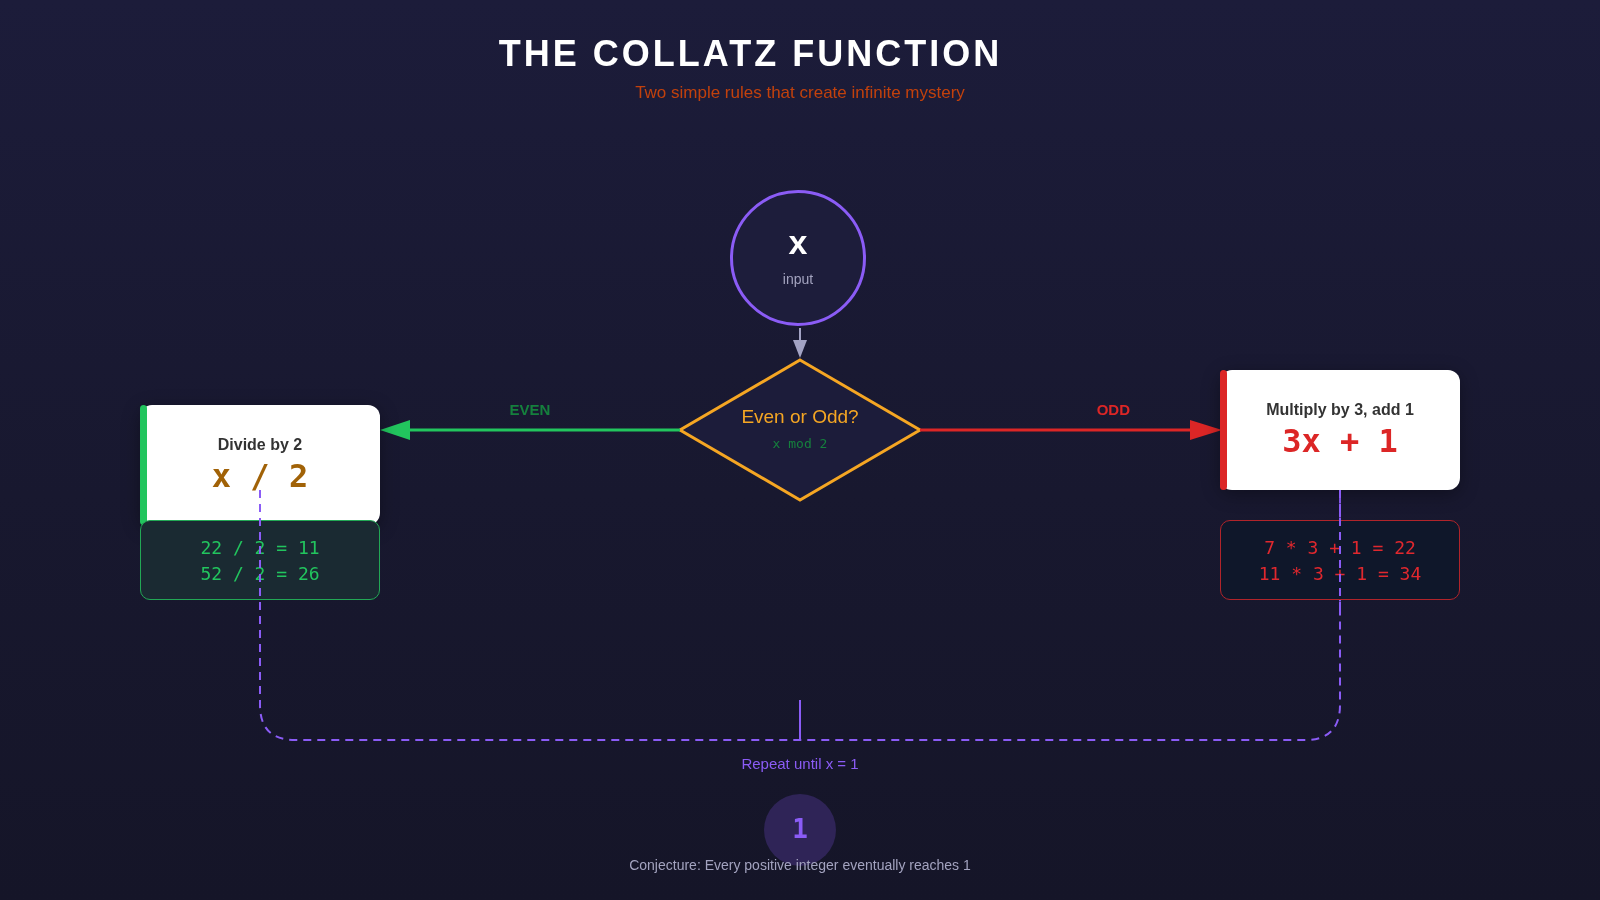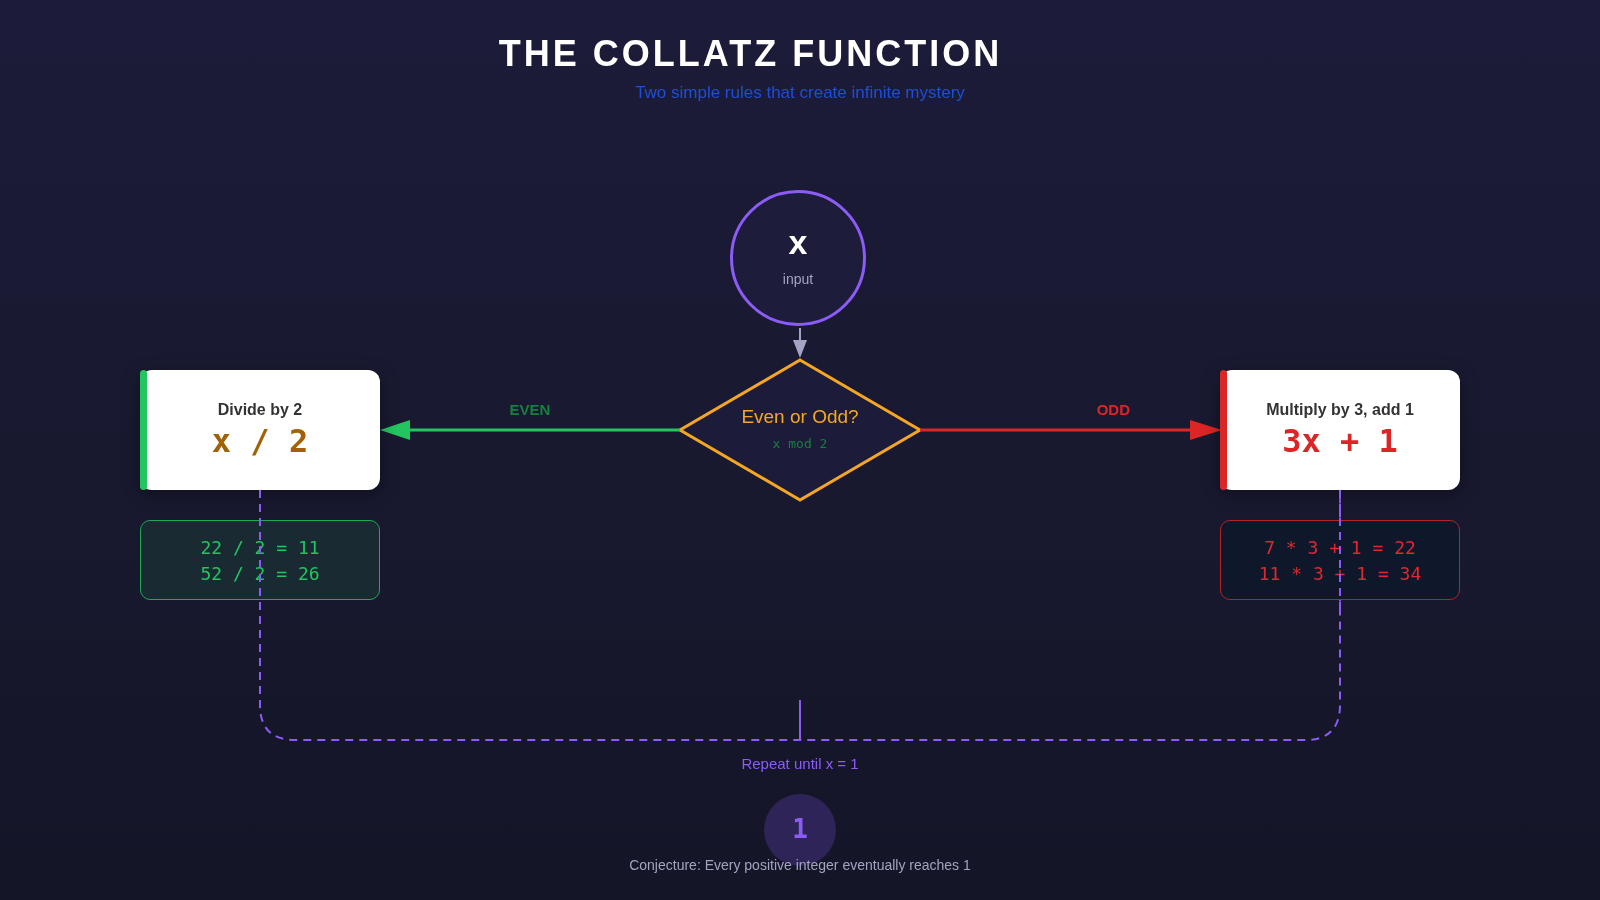--- a/index.html
+++ b/index.html
@@ -7,21 +7,21 @@
       width:1600px; height:900px; overflow:hidden; position:relative;
       background: linear-gradient(180deg, #1c1c3a 0%, #18182f 55%, #151528 100%);
       font-family: "Liberation Sans", "DejaVu Sans", sans-serif;
     }
     .title {
       position:absolute; left:0; width:1501px; top:33px; text-align:center;
       color:#ffffff; font-size:36px; font-weight:700; letter-spacing:3px;
     }
     .subtitle {
       position:absolute; left:0; width:1600px; top:83px; text-align:center;
-      color:#1d4ed8; font-size:17px;
+      color:#c2410c; font-size:17px;
     }
     svg.lines { position:absolute; left:0; top:0; }
     .node-input {
       position:absolute; left:730px; top:190px; width:136px; height:136px;
       border:3px solid #8b5cf6; border-radius:50%; box-sizing:border-box;
       background:#1d1d3b;
     }
     .node-input .sym {
       position:absolute; left:0; width:100%; top:30px; text-align:center;
       color:#fff; font-size:34px; font-weight:700;
@@ -104,21 +104,21 @@
   <div class="sym">x</div>
   <div class="lbl">input</div>
 </div>
 
 <div class="decision-text">Even or Odd?</div>
 <div class="decision-sub">x mod 2</div>
 
 <div class="branch-label" style="left:470px; top:401px; color:#15803d;">EVEN</div>
 <div class="branch-label" style="left:1010px; top:401px; color:#dc2626;text-align:right;">ODD</div>
 
-<div class="card" style="left:140px;">
+<div class="card" style="left:140px;margin-top:35px;">
   <div class="bar" style="background:#22c55e;"></div>
   <div class="card-title">Divide by 2</div>
   <div class="card-formula" style="color:#a16207;">x / 2</div>
 </div>
 
 <div class="card" style="left:1220px;">
   <div class="bar" style="background:#dc2626;"></div>
   <div class="card-title">Multiply by 3, add 1</div>
   <div class="card-formula" style="color:#dc2626;">3x + 1</div>
 </div>

